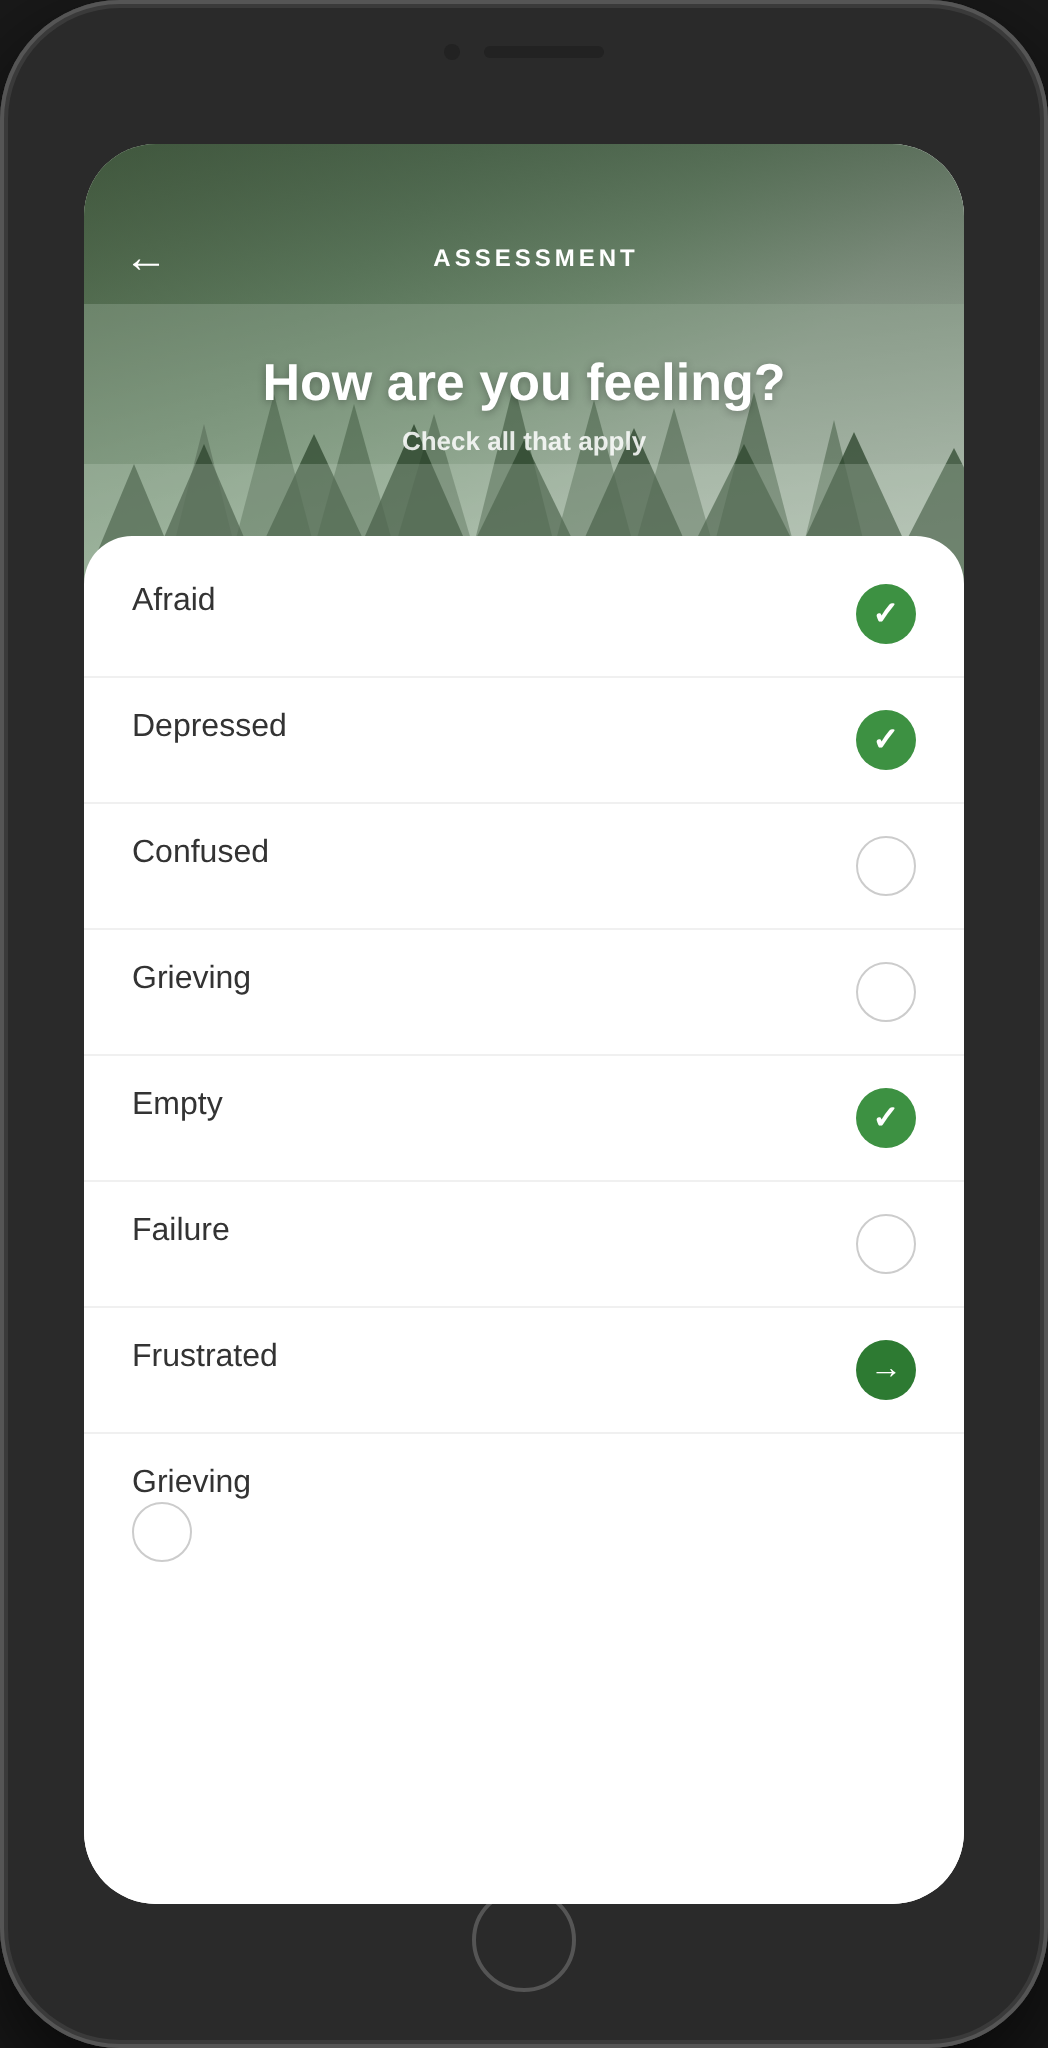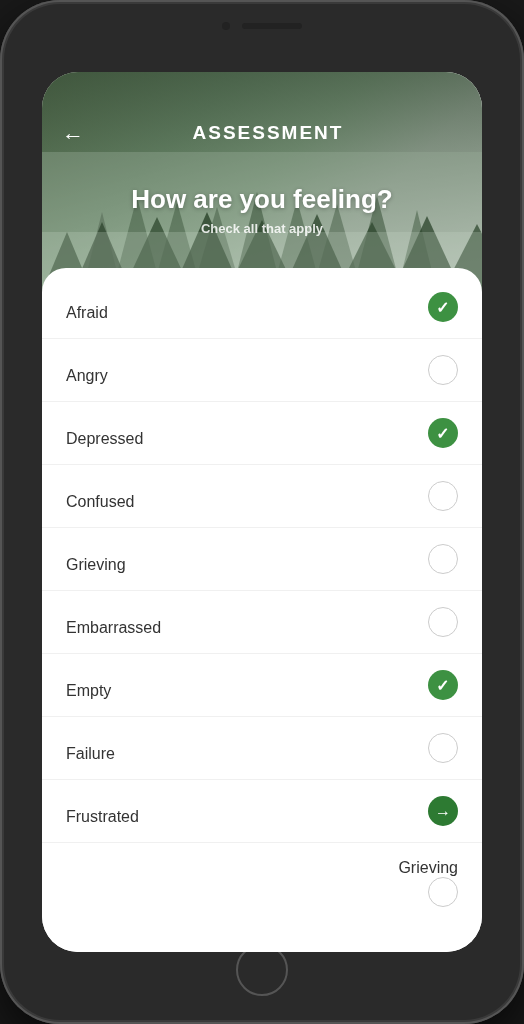--- a/index.html
+++ b/index.html
@@ -108,21 +108,21 @@
       position: absolute;
       left: 20px;
       color: white;
       font-size: 22px;
       cursor: pointer;
       font-weight: 300;
     }
 
     .header-title {
       color: white;
-      font-size: 19px;
+      font-size: 12px;
       font-weight: 600;
       letter-spacing: 2px;
       text-transform: uppercase;
       margin-left: 12px;
     }
 
     .header-content {
       position: relative;
       z-index: 2;
       text-align: center;
@@ -159,21 +159,21 @@
     .list-section::-webkit-scrollbar {
       width: 4px;
     }
     .list-section::-webkit-scrollbar-thumb {
       background: #ccc;
       border-radius: 2px;
     }
 
     .list-item {
       display: flex;
-      align-items: flex-end;
+      align-items: flex-start;
       justify-content: space-between;
       padding: 16px 24px;
       border-bottom: 1px solid #f0f0f0;
       cursor: pointer;
     }
 
     .list-item:last-child {
       border-bottom: none;
       flex-direction: column;
     }
@@ -295,47 +295,39 @@
 
     <div class="list-section">
 
       <div class="list-item">
         <span class="item-label">Afraid</span>
         <div class="checkbox-checked">
           <span class="checkmark">✓</span>
         </div>
       </div>
 
-      <div class="list-item">
-        <span class="item-label">Angry</span>
-        <div class="checkbox-circle"></div>
-      </div>
 
 
       <div class="list-item">
         <span class="item-label">Depressed</span>
         <div class="checkbox-checked">
           <span class="checkmark">✓</span>
         </div>
       </div>
 
       <div class="list-item">
         <span class="item-label">Confused</span>
         <div class="checkbox-circle"></div>
       </div>
 
       <div class="list-item">
         <span class="item-label">Grieving</span>
         <div class="checkbox-circle"></div>
       </div>
 
-      <div class="list-item">
-        <span class="item-label">Embarrassed</span>
-        <div class="checkbox-circle"></div>
-      </div>
 
       <div class="list-item">
         <span class="item-label">Empty</span>
         <div class="checkbox-checked">
           <span class="checkmark">✓</span>
         </div>
       </div>
 
       <div class="list-item">
         <span class="item-label">Failure</span>

